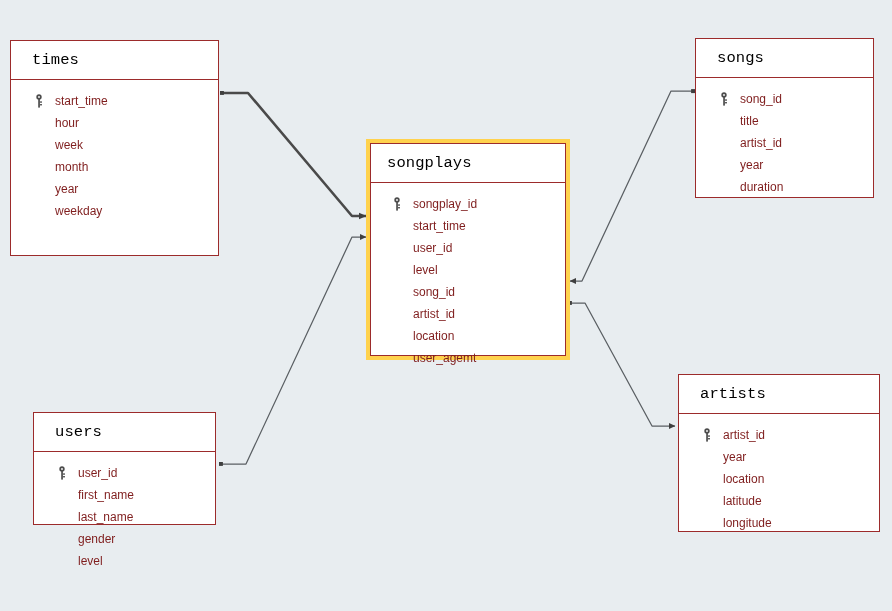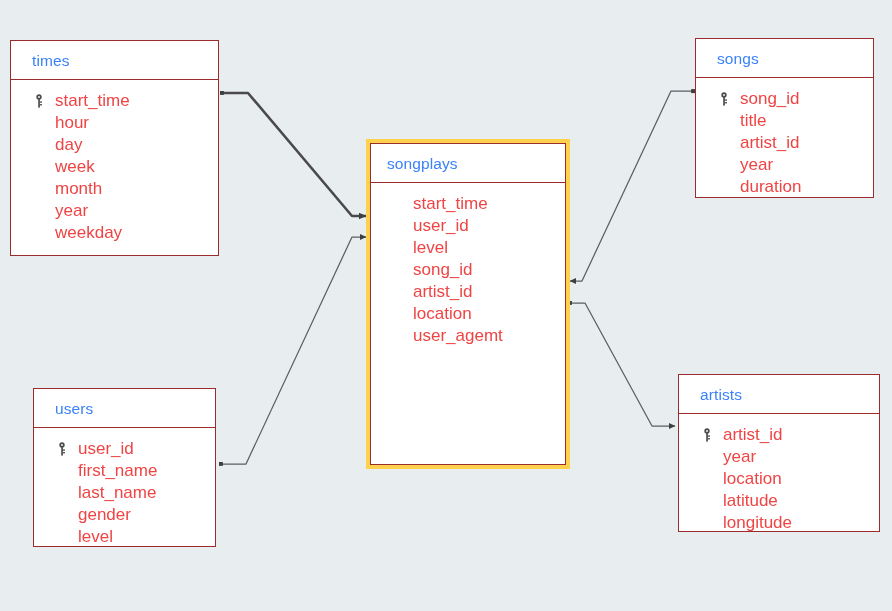--- a/index.html
+++ b/index.html
@@ -39,65 +39,66 @@
   }
   .entity.selected {
     border: 1px solid #9c2b2b;
     box-shadow: 0 0 0 4px #ffd24d;
   }
   .entity-header {
     height: 39px;
     line-height: 39px;
     padding-left: 21px;
     font-size: 15.5px;
-    color: #3b82f6;
+    color: #000000;
     background: #ffffff;
     border-bottom: 1px solid #9c2b2b;
     box-sizing: border-box;
     white-space: nowrap;
     letter-spacing: .1px;
+    font-family: Liberation Mono, monospace;
   }
   .entity.selected .entity-header {
     padding-left: 16px;
   }
   .field-list {
     list-style: none;
     margin: 0;
     padding: 10px 0 0 0;
   }
   .field {
     position: relative;
     height: 22px;
     line-height: 22px;
     padding-left: 44px;
-    font-size: 17px;
-    color: #ef4444;
+    font-size: 12px;
+    color: #7f1d1d;
     white-space: nowrap;
   }
   .entity.selected .field {
     padding-left: 42px;
   }
   
   .key-icon {
     position: absolute;
     left: 25px;
     top: 4px;
     width: 8px;
     height: 14px;
     display: block;
   }
   .entity.selected .key-icon {
     left: 23px;
   }
   
   #ent-times      { left: 10px;  top: 40px;  width: 209px; height: 216px; }
-  #ent-songplays  { left: 370px; top: 143px; width: 196px; height: 322px; }
+  #ent-songplays  { left: 370px; top: 143px; width: 196px; height: 213px; }
   #ent-songs      { left: 695px; top: 38px;  width: 179px; height: 160px; }
   #ent-artists    { left: 678px; top: 374px; width: 202px; height: 158px; }
-  #ent-users      { left: 33px;  top: 388px; width: 183px; height: 159px; }
+  #ent-users      { left: 33px;  top: 412px; width: 183px; height: 113px; }
 </style>
 </head>
 <body>
 
 <div id="canvas">
 
   <svg id="connectors" viewBox="0 0 892 611" width="892" height="611" xmlns="http://www.w3.org/2000/svg">
     <defs>
       <marker id="arrow-r" markerWidth="7" markerHeight="7" refX="6" refY="3.5" orient="auto" markerUnits="userSpaceOnUse">
         <path d="M0,0.6 L6.4,3.5 L0,6.4 z" fill="#3f3f3f"></path>
@@ -140,41 +141,48 @@
           <rect x="2.2" y="5" width="1.7" height="8.6" fill="#4c4c4c"></rect>
           <rect x="3.9" y="7.4" width="2.1" height="1.3" fill="#4c4c4c"></rect>
           <rect x="3.9" y="10.1" width="2.1" height="1.3" fill="#4c4c4c"></rect>
         </svg>
         <span>start_time</span>
       </li>
       <li class="field">
         <span>hour</span>
       </li>
       <li class="field">
-        <span>day</span>
-      </li>
-      <li class="field">
         <span>week</span>
       </li>
       <li class="field">
         <span>month</span>
       </li>
       <li class="field">
         <span>year</span>
       </li>
       <li class="field">
         <span>weekday</span>
       </li>
     </ul>
   </div>
 
   <div class="entity selected" id="ent-songplays">
     <div class="entity-header">songplays</div>
     <ul class="field-list">
       <li class="field">
+        <svg class="key-icon" viewBox="0 0 8 14">
+          <circle cx="3" cy="3" r="2.7" fill="#4c4c4c"></circle>
+          <circle cx="3" cy="3" r="0.9" fill="#ffffff"></circle>
+          <rect x="2.2" y="5" width="1.7" height="8.6" fill="#4c4c4c"></rect>
+          <rect x="3.9" y="7.4" width="2.1" height="1.3" fill="#4c4c4c"></rect>
+          <rect x="3.9" y="10.1" width="2.1" height="1.3" fill="#4c4c4c"></rect>
+        </svg>
+        <span>songplay_id</span>
+      </li>
+      <li class="field">
         <span>start_time</span>
       </li>
       <li class="field">
         <span>user_id</span>
       </li>
       <li class="field">
         <span>level</span>
       </li>
       <li class="field">
         <span>song_id</span>

